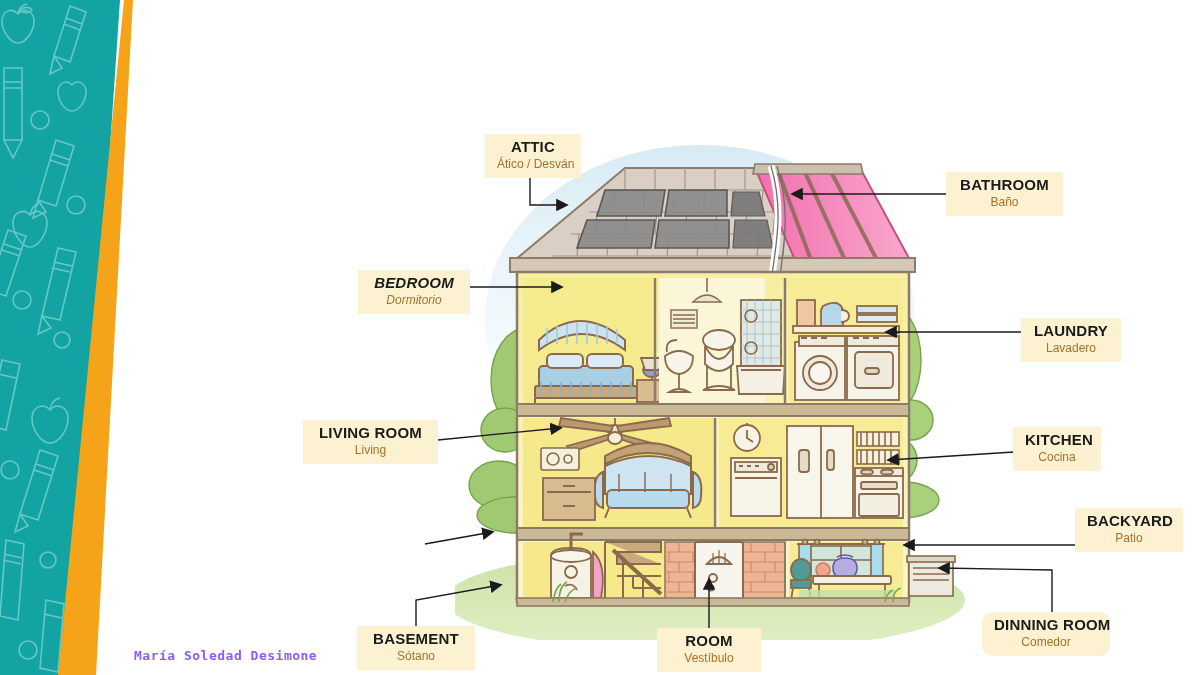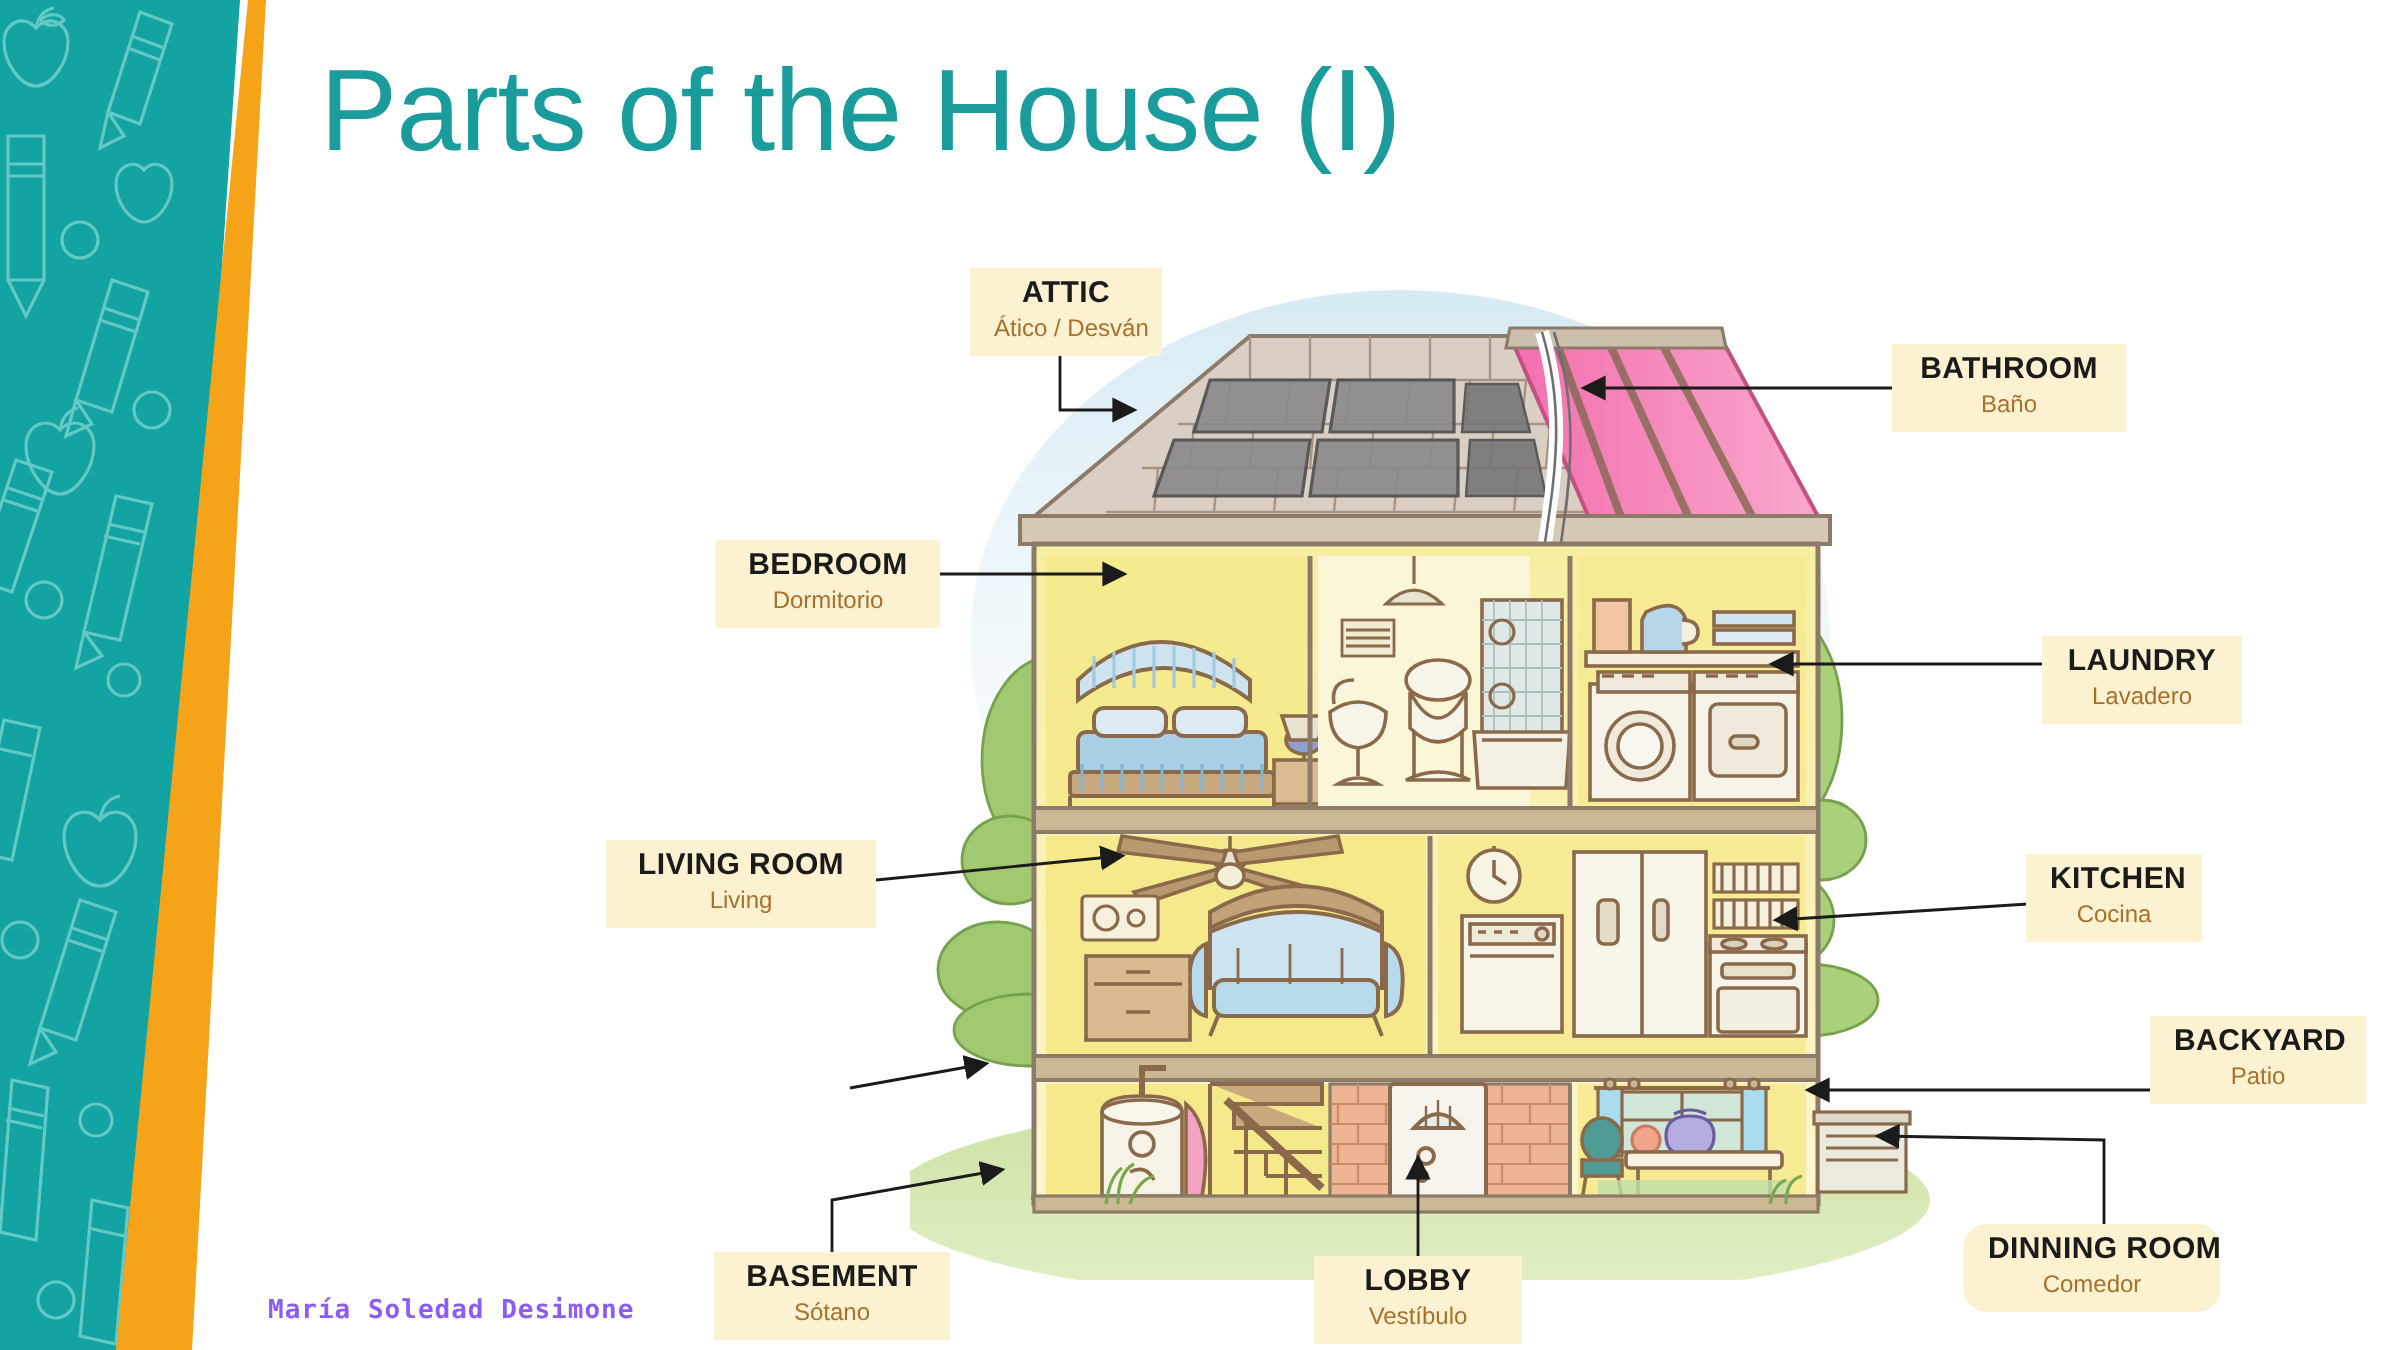--- a/index.html
+++ b/index.html
@@ -185,21 +185,20 @@
           <path d="M46 600 L64 604 L58 672 L40 668 Z"></path>
           <path d="M44 614 L62 618"></path>
         </g>
       </g>
     </svg>
   </div>
   <div class="deco-orange"></div>
 
   <div class="signature">María Soledad Desimone</div>
 
-  <div class="title">Parts of the House (I)</div>
 
   <svg id="house" viewBox="0 0 510 510">
     <defs>
       <linearGradient id="skyG" x1="0" y1="0" x2="0" y2="1">
         <stop offset="0%" stop-color="#cfe7f2"></stop>
         <stop offset="100%" stop-color="#eef7fb" stop-opacity="0"></stop>
       </linearGradient>
       <linearGradient id="wallG" x1="0" y1="0" x2="0" y2="1">
         <stop offset="0%" stop-color="#f6eea0"></stop>
         <stop offset="100%" stop-color="#fbf6cf"></stop>
@@ -565,21 +564,21 @@
   <div class="label" style="left:485px; top:134px; width:96px;">
     <span class="en">ATTIC</span>
     <span class="es">Ático / Desván</span>
   </div>
 
   <div class="label" style="left:946px; top:172px; width:117px;">
     <span class="en">BATHROOM</span>
     <span class="es">Baño</span>
   </div>
 
-  <div class="label" style="left:358px; top:270px; width:112px;">
+  <div class="label" style="left:358px; top:270px; width:112px;font-style:italic;">
     <span class="en">BEDROOM</span>
     <span class="es">Dormitorio</span>
   </div>
 
   <div class="label" style="left:1021px; top:318px; width:100px;">
     <span class="en">LAUNDRY</span>
     <span class="es">Lavadero</span>
   </div>
 
   <div class="label" style="left:303px; top:420px; width:135px;">
@@ -597,21 +596,21 @@
     <span class="en">BACKYARD</span>
     <span class="es">Patio</span>
   </div>
 
   <div class="label" style="left:357px; top:626px; width:118px;">
     <span class="en">BASEMENT</span>
     <span class="es">Sótano</span>
   </div>
 
   <div class="label" style="left:657px; top:628px; width:104px;">
-    <span class="en">LOBBY</span>
+    <span class="en">ROOM</span>
     <span class="es">Vestíbulo</span>
   </div>
 
   <div class="label" style="left:982px; top:612px; width:128px;border-radius:11px;">
     <span class="en">DINNING ROOM</span>
     <span class="es">Comedor</span>
   </div>
 
 </div>
 

